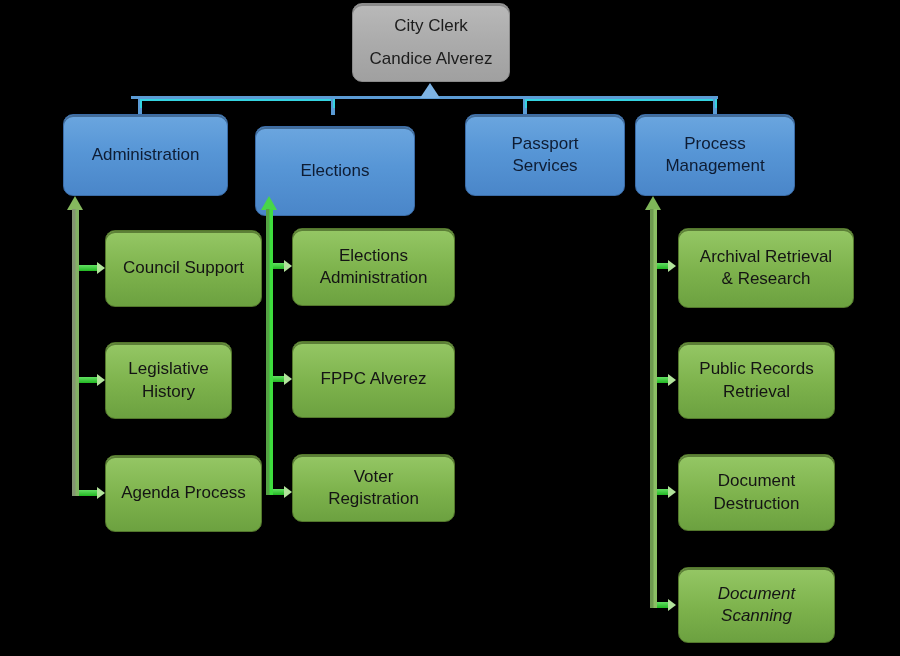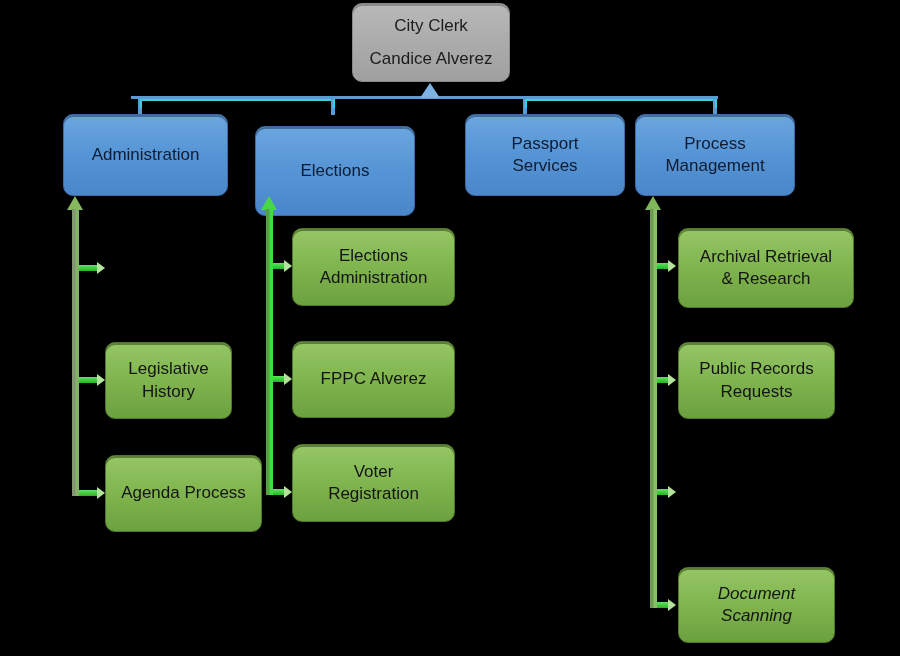--- a/index.html
+++ b/index.html
@@ -93,40 +93,46 @@
   <div class="abs ribbon ribbon-r" style="left:650px;top:209px;height:399px;"></div>
   <div class="abs stub" style="left:657px;top:263px;width:14px;"></div>
   <div class="abs stubhead" style="left:668px;top:260px;"></div>
   <div class="abs stub" style="left:657px;top:377px;width:14px;"></div>
   <div class="abs stubhead" style="left:668px;top:374px;"></div>
   <div class="abs stub" style="left:657px;top:489px;width:14px;"></div>
   <div class="abs stubhead" style="left:668px;top:486px;"></div>
   <div class="abs stub" style="left:657px;top:602px;width:14px;"></div>
   <div class="abs stubhead" style="left:668px;top:599px;"></div>
 
+  <div class="box green" style="left:105px;top:230px;width:157px;height:77px;">
+    <div class="ln">Council Support</div>
+  </div>
   <div class="box green" style="left:105px;top:342px;width:127px;height:77px;">
     <div class="ln">Legislative History</div>
   </div>
   <div class="box green" style="left:105px;top:455px;width:157px;height:77px;">
     <div class="ln">Agenda Process</div>
   </div>
 
   <div class="box green" style="left:292px;top:228px;width:163px;height:78px;">
     <div class="ln">Elections Administration</div>
   </div>
   <div class="box green" style="left:292px;top:341px;width:163px;height:77px;">
     <div class="ln">FPPC Alverez</div>
   </div>
-  <div class="box green" style="left:292px;top:444px;width:163px;height:78px;">
+  <div class="box green" style="left:292px;top:454px;width:163px;height:68px;">
     <div class="ln">Voter Registration</div>
   </div>
 
   <div class="box green" style="left:678px;top:228px;width:176px;height:80px;">
     <div class="ln">Archival Retrieval &amp; Research</div>
   </div>
   <div class="box green" style="left:678px;top:342px;width:157px;height:77px;">
-    <div class="ln">Public Records Requests</div>
+    <div class="ln">Public Records Retrieval</div>
+  </div>
+  <div class="box green" style="left:678px;top:454px;width:157px;height:77px;">
+    <div class="ln">Document Destruction</div>
   </div>
   <div class="box green" style="left:678px;top:567px;width:157px;height:76px;font-style:italic;">
     <div class="ln">Document Scanning</div>
   </div>
 
 </div>
 
 </body></html>

